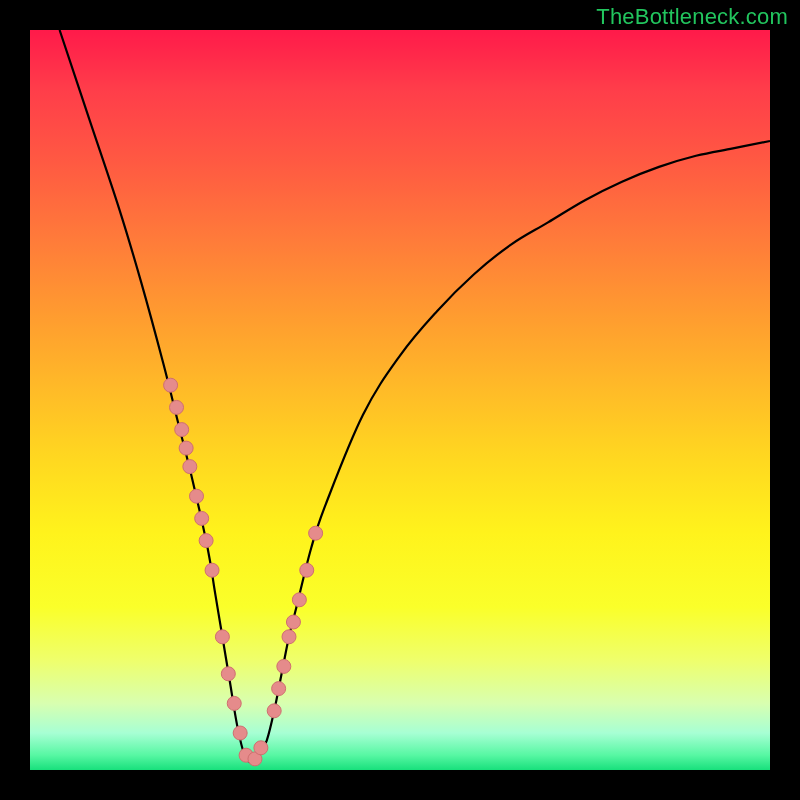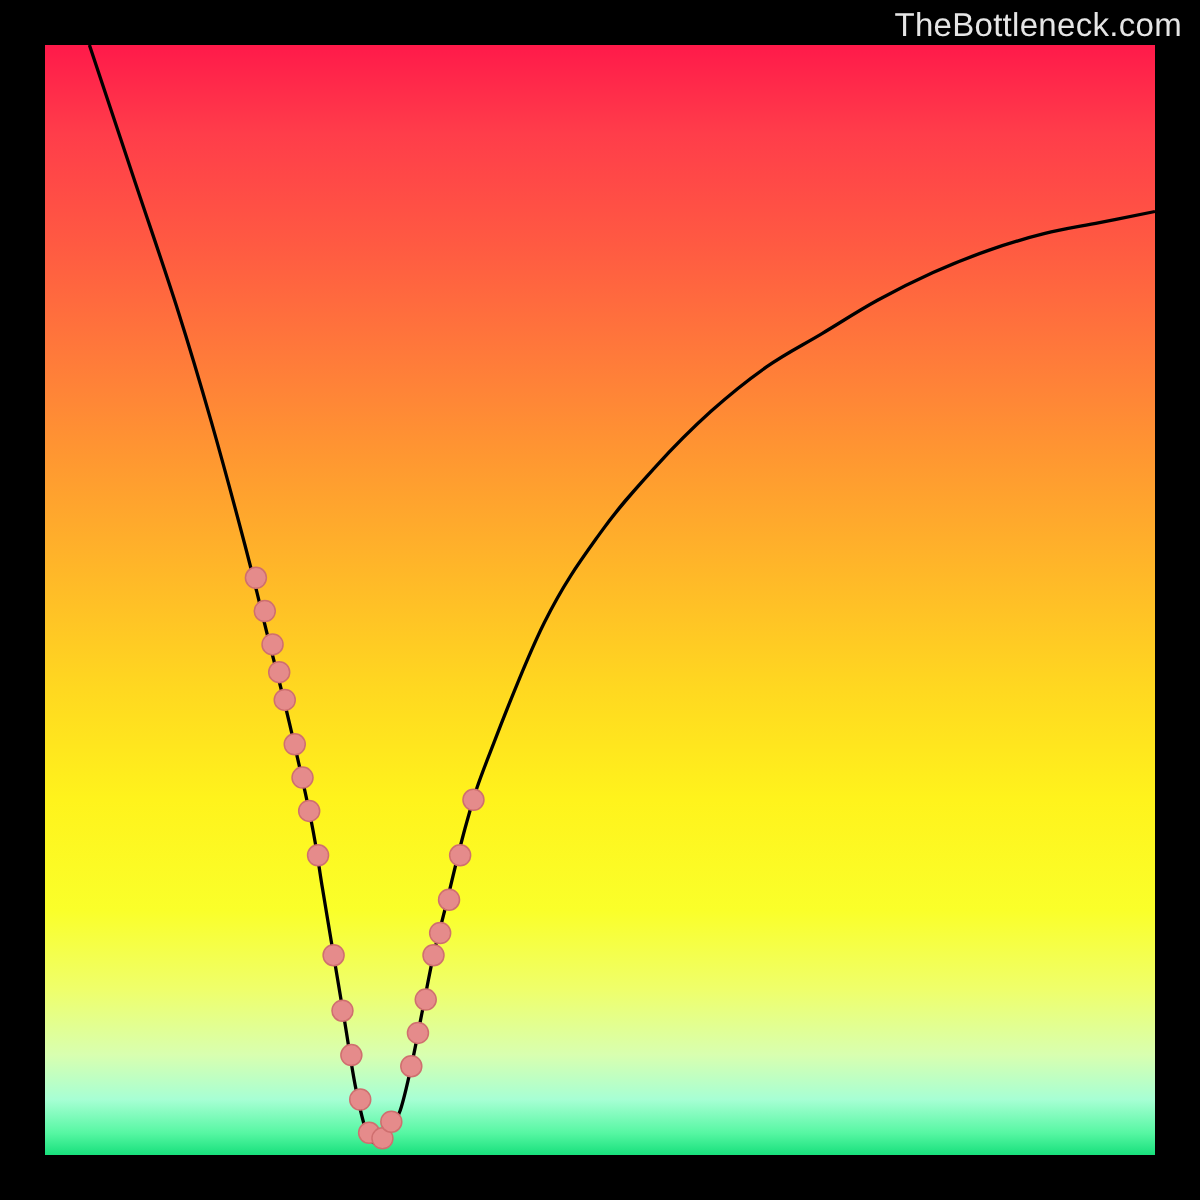--- a/index.html
+++ b/index.html
@@ -38,21 +38,21 @@
       #d8ffb0 91%,
       #a7ffd4 95%,
       #57f7a3 98%,
       #18e07c 100%
     );
   }
   .watermark {
     position: absolute;
     top: 4px;
     right: 12px;
-    color: #e5e5e5;
+    color: #22c55e;
     font-size: 22px;
     font-weight: 500;
     letter-spacing: 0.2px;
     z-index: 10;
   }
   svg.curve-layer {
     position: absolute;
     left: 0;
     top: 0;
     width: 740px;

